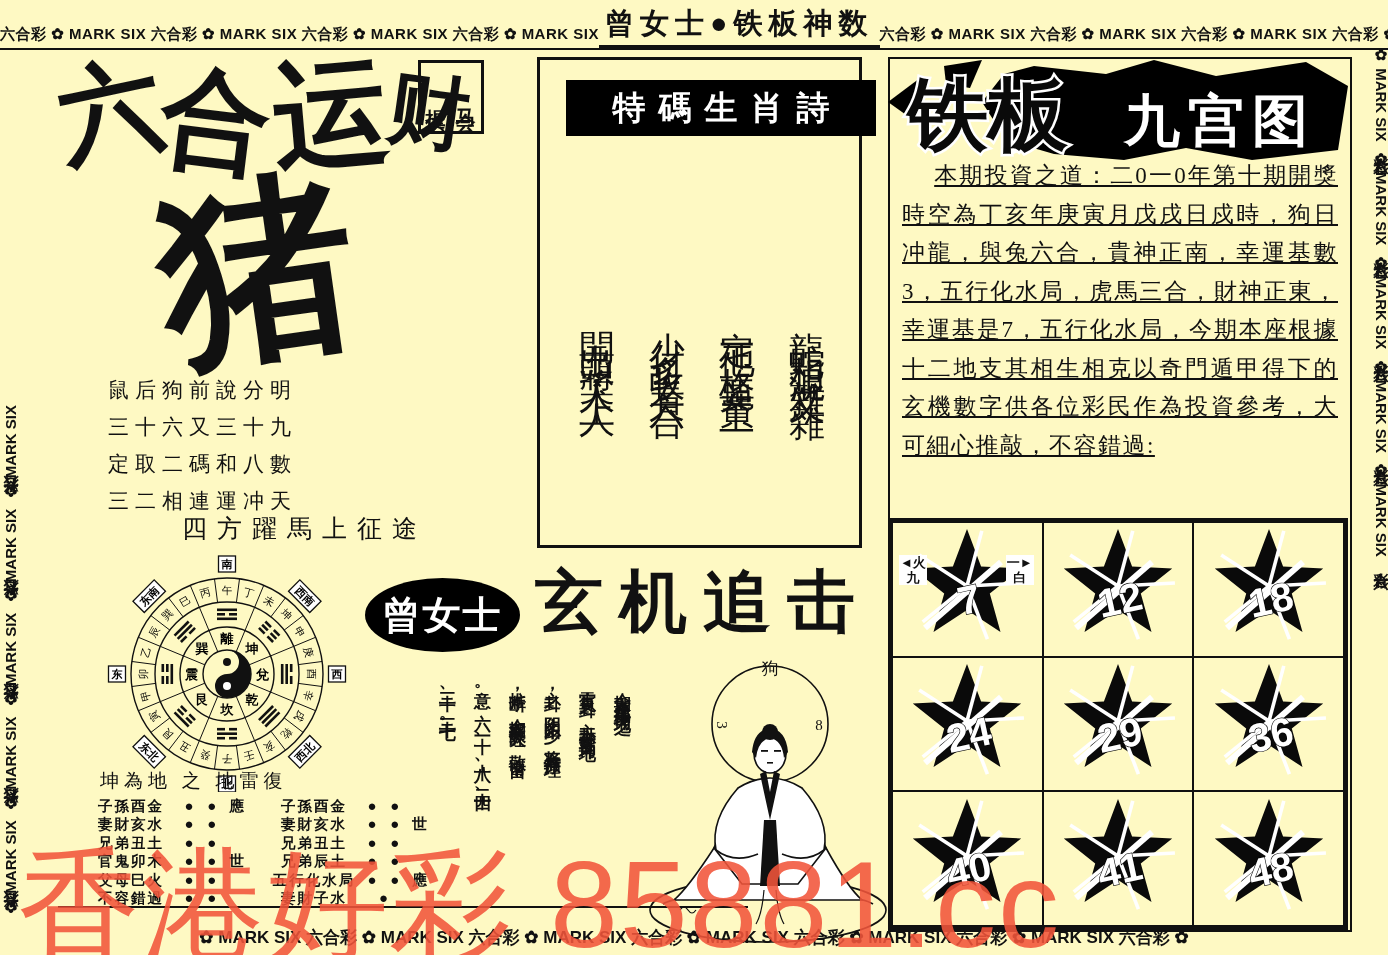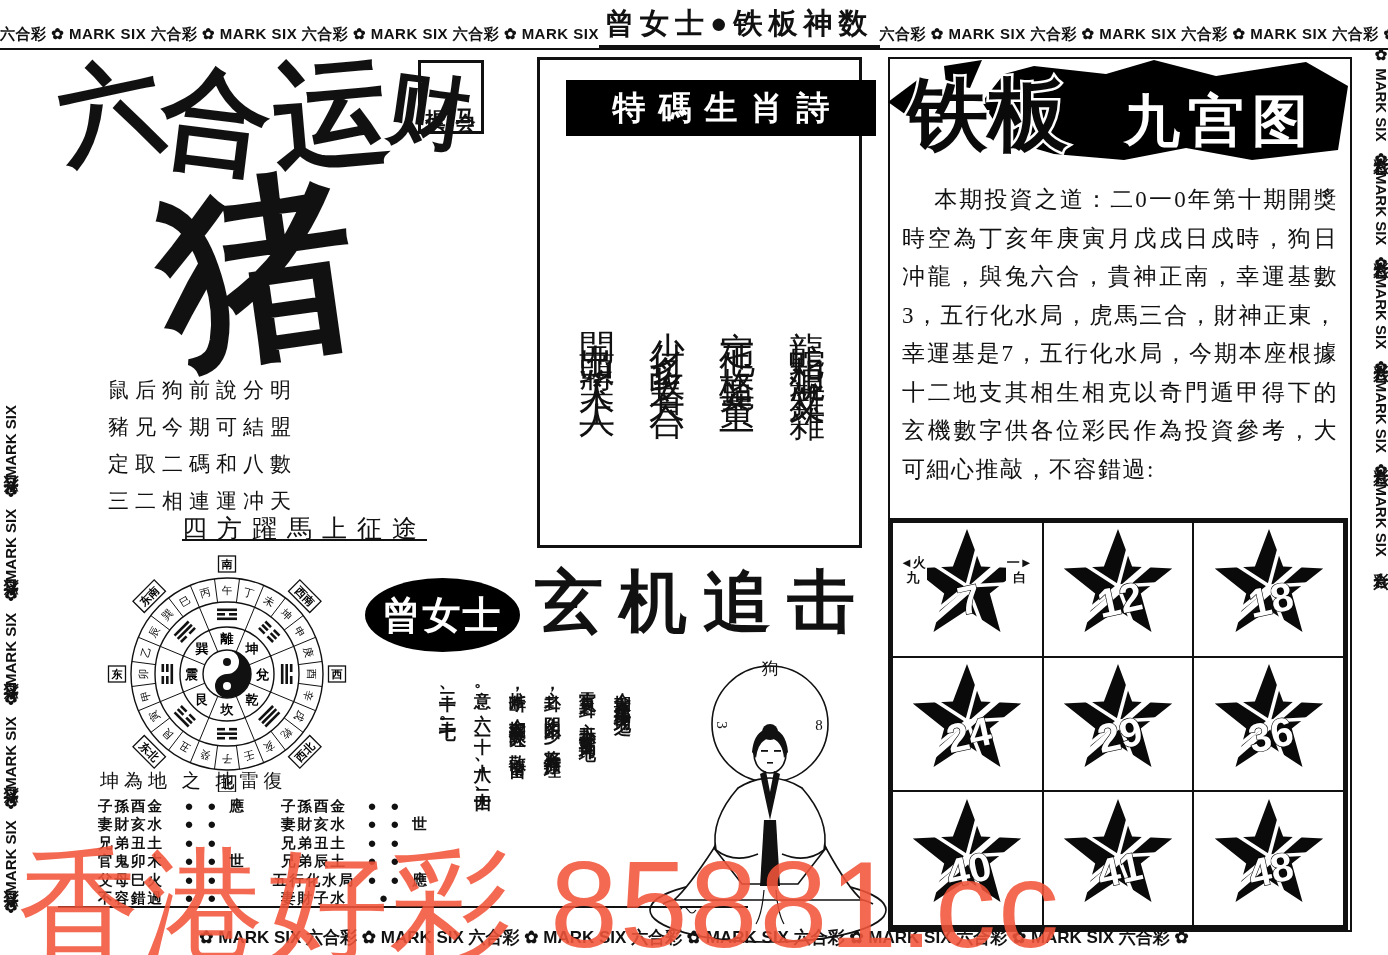--- a/index.html
+++ b/index.html
@@ -1,16 +1,16 @@
 <!DOCTYPE html>
 <html><head>
 <meta charset="utf-8">
 <style>
   html,body{margin:0;padding:0;background:#888;}
-  #page{position:relative;width:1388px;height:955px;background:#ffffff;overflow:hidden;
+  #page{position:relative;width:1388px;height:955px;background:#fef9c3;overflow:hidden;
         font-family:"Liberation Serif",serif;color:#111;}
   .abs{position:absolute;}
   
   .strip{font-family:"Liberation Sans",sans-serif;font-weight:bold;color:#111;}
   #top-strip{left:0;top:0;width:1388px;height:48px;display:flex;align-items:flex-end;
              justify-content:space-between;border-bottom:2.5px solid #111;white-space:nowrap;overflow:hidden;}
   #top-strip .run{font-size:15px;padding-bottom:4px;letter-spacing:.5px;}
   #top-title{font-size:29px;letter-spacing:6px;border-bottom:3px solid #111;padding:0 6px 1px 6px;
              font-family:"Liberation Sans",sans-serif;font-weight:900;}
   #bottom-strip{left:0;top:920px;width:1388px;height:35px;display:flex;align-items:center;
@@ -25,21 +25,21 @@
   #callig span:nth-child(2){font-size:110px;transform:rotate(7deg) translateY(12px);}
   #callig span:nth-child(3){font-size:116px;transform:rotate(-5deg) translateY(6px);}
   #callig span:nth-child(4){font-size:80px;transform:rotate(8deg) translateY(-8px);}
   #stamp{left:418px;top:60px;width:60px;height:68px;border:3px solid #111;display:flex;
          flex-direction:row;align-items:center;justify-content:space-around;
          font-weight:bold;font-size:20px;line-height:1.3;}
   .stampcol{writing-mode:vertical-rl;letter-spacing:4px;}
   #zodiac{left:160px;top:175px;font-size:195px;font-weight:900;line-height:1;transform:rotate(-8deg);}
   #poem{left:80px;top:372px;display:flex;gap:52px;font-size:21px;line-height:37px;margin-left:28px;}
   #poem div{letter-spacing:6px;}
-  #tagline{left:182px;top:512px;font-size:25px;letter-spacing:10px;text-decoration:underline;}
+  #tagline{left:182px;top:512px;font-size:25px;letter-spacing:10px;}
   #bagua{left:92px;top:552px;}
   #bagua-caption{left:100px;top:768px;font-size:19px;letter-spacing:5px;}
   .hexcol{top:797px;width:230px;font-size:14.5px;font-weight:bold;}
   #hex-left{left:85px;}
   #hex-right{left:268px;}
   .hexrow{display:flex;align-items:center;height:18.5px;text-align:center;}
   .hexrow .lab{width:92px;letter-spacing:2px;}
   .hexrow .dots{width:52px;letter-spacing:5px;font-size:15px;}
   .hexrow .mk{font-size:15px;}
   #hrule{left:58px;top:906px;width:690px;height:2px;background:#111;}
@@ -52,22 +52,22 @@
             font-size:36px;line-height:70px;letter-spacing:12px;text-align:center;}
   #sub-oval{left:365px;top:578px;width:155px;height:74px;background:#000;border-radius:50%;color:#fff;
             display:flex;align-items:center;justify-content:center;font-size:38px;font-weight:900;letter-spacing:2px;}
   #sub-rest{left:535px;top:568px;font-size:68px;font-weight:900;letter-spacing:16px;line-height:1;}
   #commentary{left:428px;top:678px;width:212px;height:250px;writing-mode:vertical-rl;
               font-size:17px;font-weight:bold;line-height:35px;letter-spacing:3px;}
   #figure{left:618px;top:652px;}
   
   #right-box{left:888px;top:57px;width:460px;height:871px;border:2px solid #111;}
   #rp-title{left:886px;top:58px;}
-  #rp-body{left:902px;top:181px;width:436px;font-size:23px;line-height:38.5px;letter-spacing:1.5px;
-           text-align:justify;text-indent:1.4em;}
+  #rp-body{left:902px;top:157px;width:436px;font-size:23px;line-height:38.5px;letter-spacing:1.5px;
+           text-align:justify;text-indent:1.4em;text-decoration:underline;}
   #star-grid{left:888px;top:518px;width:452px;height:404px;border:4px solid #111;
              display:grid;grid-template-columns:1fr 1fr 1fr;grid-template-rows:1fr 1fr 1fr;}
   .starcell{border:1.5px solid #111;position:relative;display:flex;align-items:center;justify-content:center;}
   .starlab{position:absolute;background:#fff;font-size:13px;font-weight:bold;line-height:15px;
            text-align:center;z-index:3;padding:0 1px;}
   
   #watermark{left:18px;top:844px;font-size:122px;font-weight:400;font-family:"Liberation Sans",sans-serif;
              color:rgba(241,84,58,.88);white-space:nowrap;z-index:50;letter-spacing:2px;line-height:1;
              text-decoration:underline;text-decoration-thickness:9px;text-underline-offset:10px;}
 </style>
@@ -87,21 +87,21 @@
 
   <div id="callig" class="abs"><span>六</span><span>合</span><span>运</span><span>财</span></div>
   <div id="stamp" class="abs">
     <span class="stampcol">提供</span>
     <span class="stampcol">马会</span>
   </div>
   <div id="zodiac" class="abs">猪</div>
   <div id="poem" class="abs">
     <div id="poem-c1">
         <div>鼠后狗前說分明</div>
-        <div>豬兄今期可結盟</div>
+        <div>三十六又三十九</div>
         <div>定取二碼和八數</div>
         <div>三二相連運冲天</div>
       </div>
   </div>
   <div id="tagline" class="abs">四方躍馬上征途</div>
   <svg id="bagua" class="abs" width="270" height="240" viewBox="0 0 270 240">
       <circle cx="135" cy="122" r="24" fill="none" stroke="#111" stroke-width="1.4"></circle>
       <circle cx="135" cy="122" r="47" fill="none" stroke="#111" stroke-width="1.4"></circle>
       <circle cx="135" cy="122" r="72" fill="none" stroke="#111" stroke-width="1.4"></circle>
       <circle cx="135" cy="122" r="96" fill="none" stroke="#111" stroke-width="1.4"></circle>

